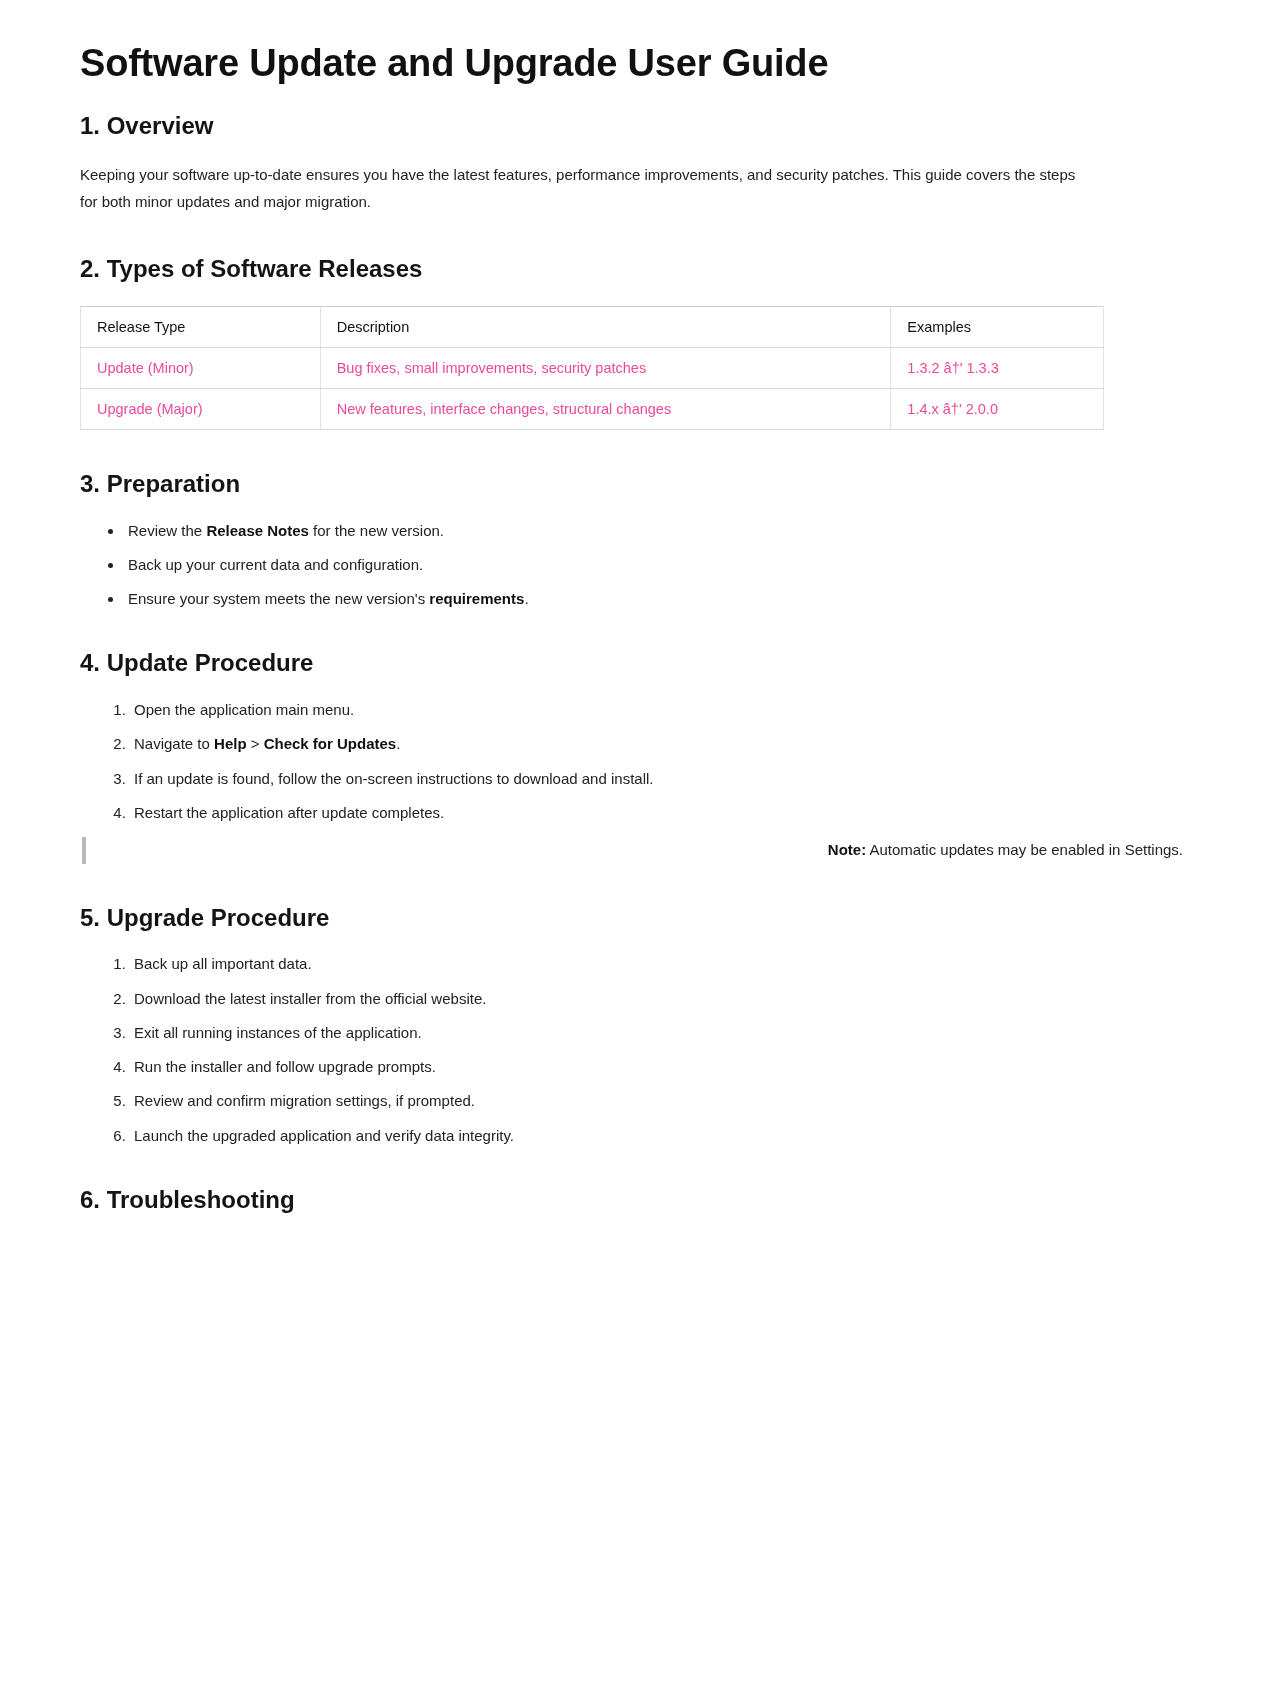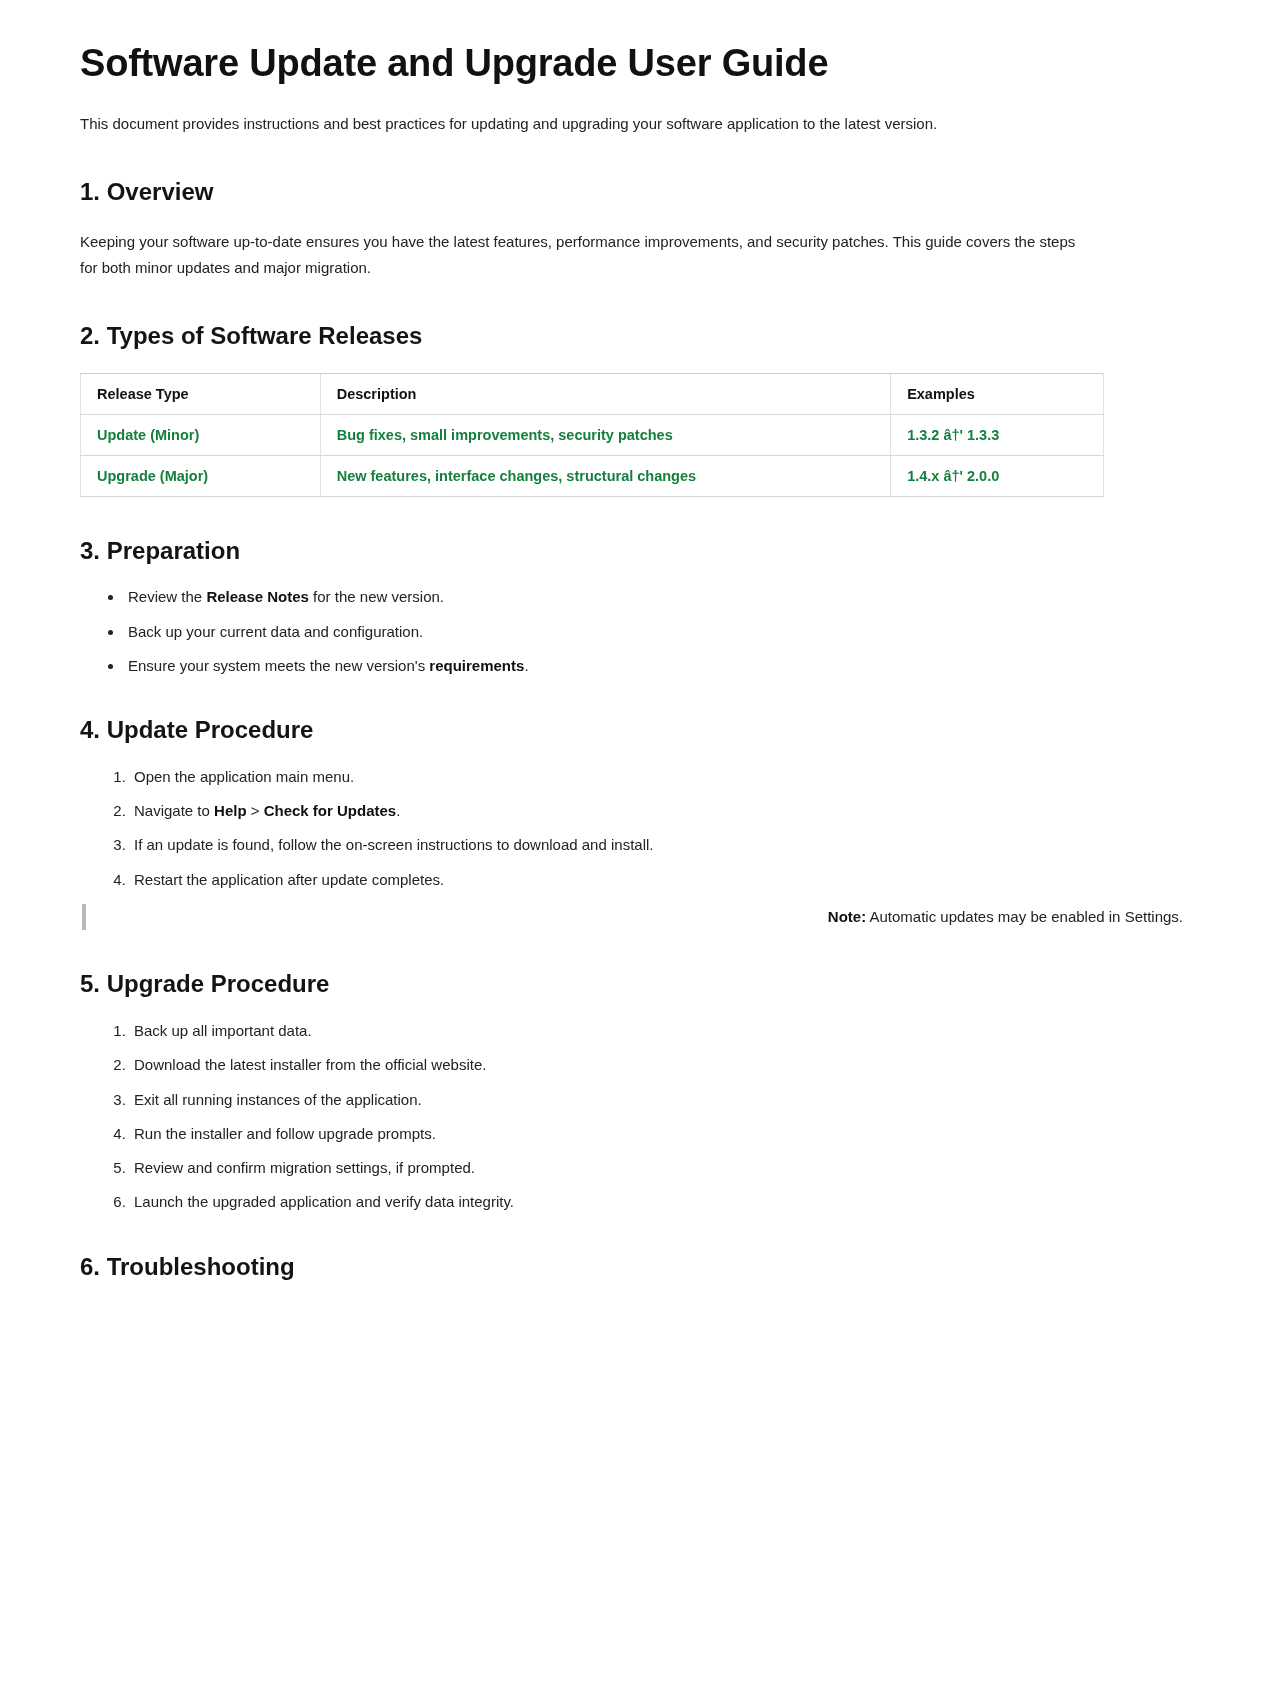--- a/index.html
+++ b/index.html
@@ -79,26 +79,26 @@
     margin: 0;
     font-size: 14.5px;
   }
   table.release-table th,
   table.release-table td {
     border: 1px solid #d8d8d8;
     border-left: none;
     border-right: none;
     text-align: left;
     padding: 12px 16px;
-    font-weight: bold;
-    color: #15803d;
+    font-weight: normal;
+    color: #ec4899;
     vertical-align: middle;
   }
   table.release-table th {
-    font-weight: bold;
+    font-weight: normal;
     color: #111111;
     border-top: 1px solid #cfcfcf;
     border-bottom: 1px solid #d8d8d8;
   }
   table.release-table th + th,
   table.release-table td + td {
     border-left: 1px solid #e2e2e2;
     margin-left: 46px;
   }
   table.release-table tr td:last-child,
@@ -158,21 +158,20 @@
   .sp-after-list { margin-top: 30px; }
 </style>
 </head>
 <body>
 
 <div class="page">
   <div class="doc-clip">
     <div class="doc">
 
       <h1 class="doc-title">Software Update and Upgrade User Guide</h1>
-      <p class="lead">This document provides instructions and best practices for updating and upgrading your software application to the latest version.</p>
 
       <div class="section-block">
         <h2 class="section">1. Overview</h2>
         <p class="body-text">Keeping your software up-to-date ensures you have the latest features, performance improvements, and security patches. This guide covers the steps for both minor updates and major migration.</p>
       </div>
 
       <div class="section-block">
         <h2 class="section">2. Types of Software Releases</h2>
         <table class="release-table">
           <thead>

